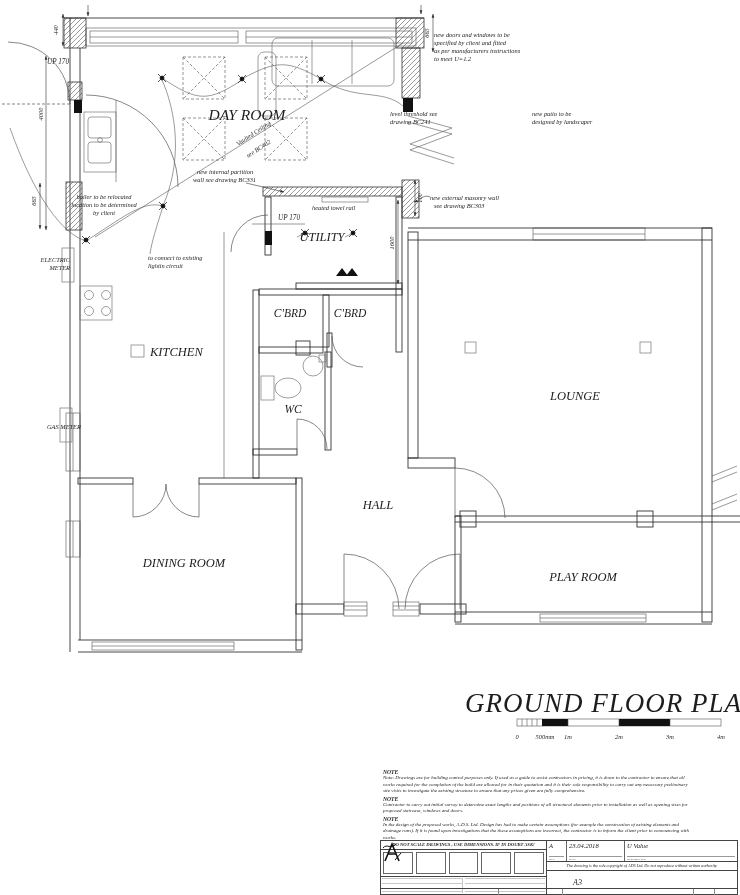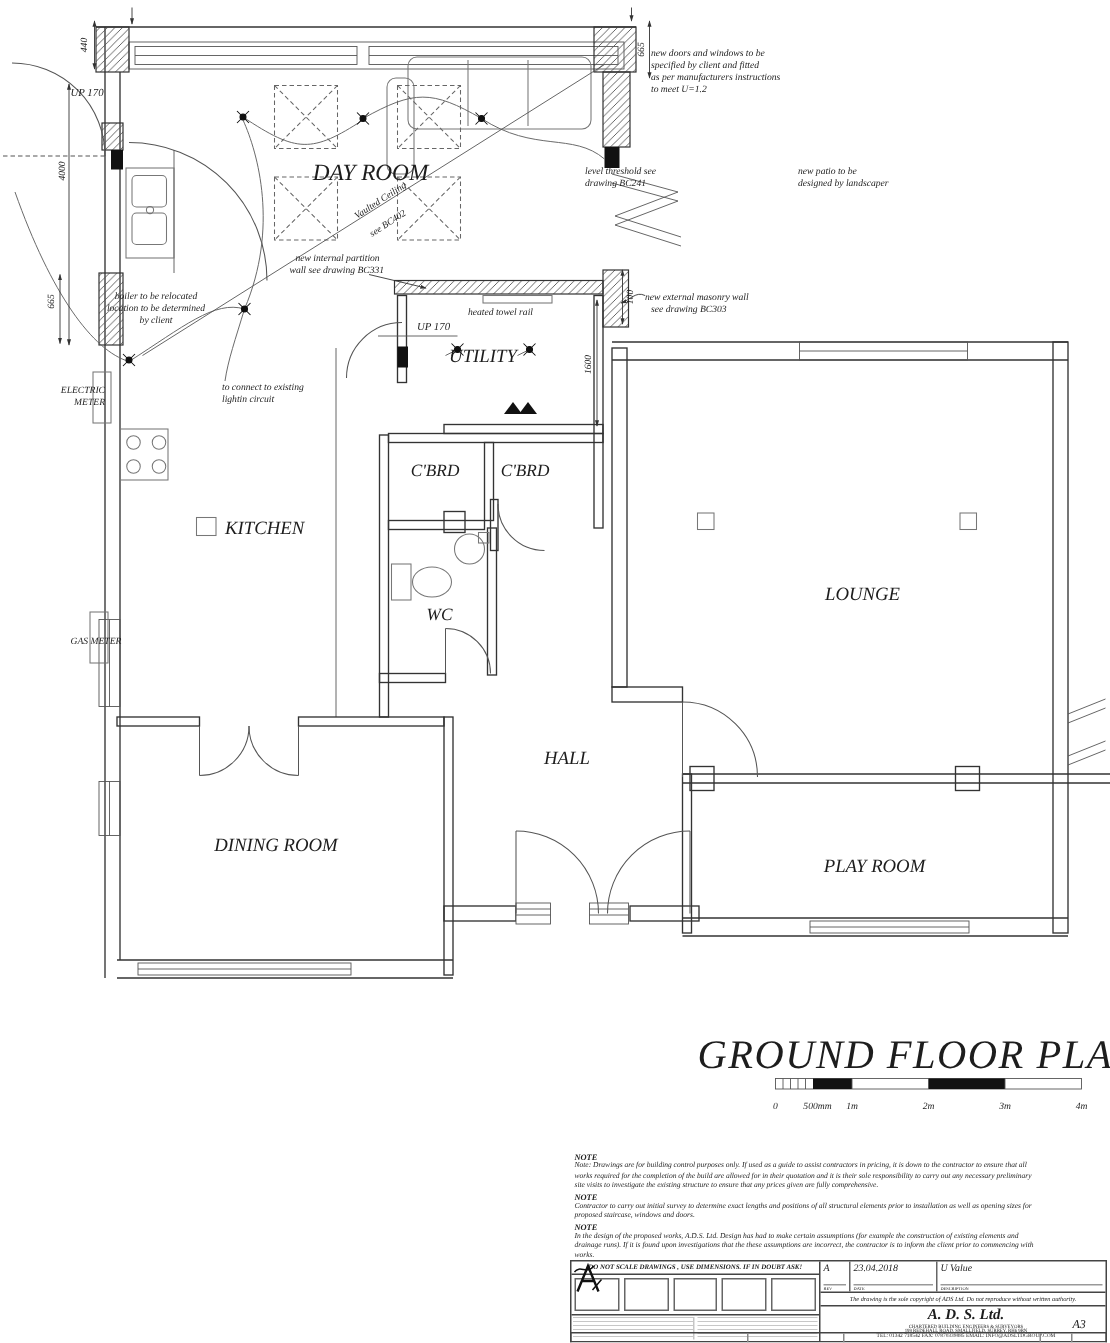--- a/index.html
+++ b/index.html
@@ -395,26 +395,20 @@
       </div>
     </div>
     <div class="tb-copy">The drawing is the sole copyright of ADS Ltd. Do not reproduce without written authority.</div>
     <div class="tb-co">
       <div class="tb-logo">
         <svg width="22" height="22" viewBox="0 0 22 22">
           <path d="M4,20 L11,3 L18,20 M7,13 L15,13" fill="none" stroke="#111" stroke-width="1.6"></path>
           <path d="M2,7 C6,2 10,9 15,3 M14,19 L20,12" fill="none" stroke="#111" stroke-width="1"></path>
         </svg>
       </div>
-      <div class="tb-mid">
-        <div class="tb-name">A. D. S. Ltd.</div>
-        <div class="tb-sub">CHARTERED BUILDING ENGINEERS &amp; SURVEYORS</div>
-        <div class="tb-addr">199 REDEHALL ROAD, SMALLFIELD, SURREY, RH6 9RN</div>
-        <div class="tb-tel">TEL: 01342 718542   FAX: 07870339885   EMAIL: INFO@ADSLTDGROUP.COM</div>
-      </div>
       <div class="tb-a3">A3</div>
     </div>
   </div>
 </div>
 <div class="tb-bottom">
   <div style="width:117px"></div>
       <div style="width:63px"></div>
       <div style="width:130px"></div>
       <div style="width:20px"></div>
 </div>

